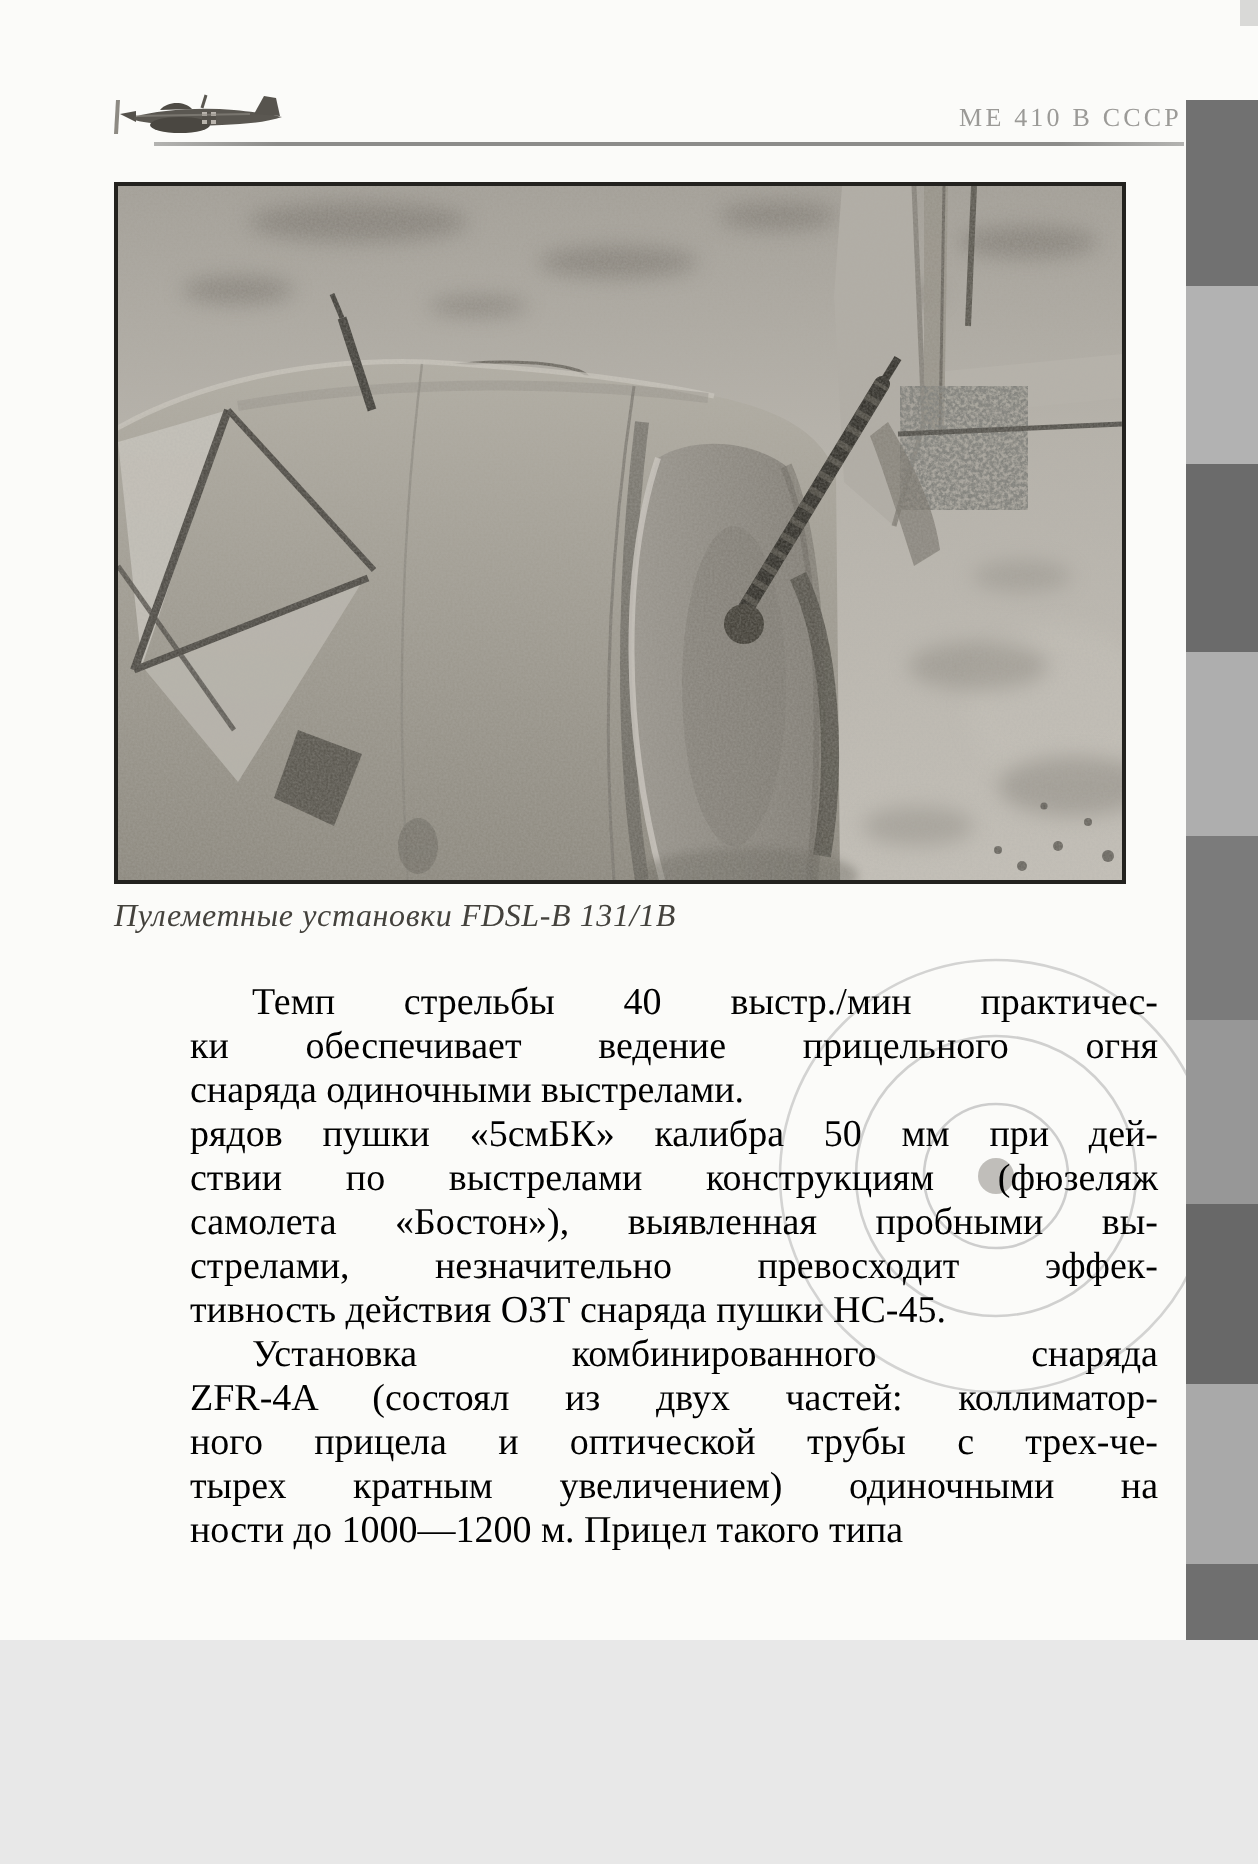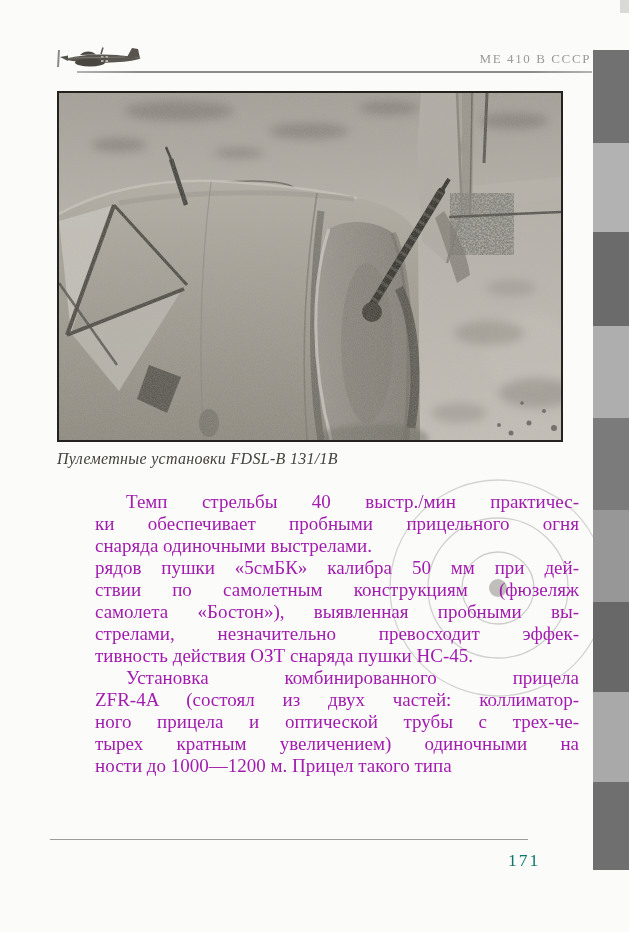--- a/index.html
+++ b/index.html
@@ -1,17 +1,17 @@
 <!DOCTYPE html>
 <html><head>
 <meta charset="utf-8">
 <style>
   html,body{margin:0;padding:0;background:#e8e8e8;}
   .page{
-    position:relative;width:629px;height:932px;margin:0 auto;
+    position:relative;width:629px;height:820px;margin:0 auto;
     background:#fbfbf9;overflow:hidden;
     font-family:"Liberation Serif",serif;
   }
   
   .plane-icon{position:absolute;left:55px;top:46px;z-index:2;}
   .header-title{
     position:absolute;top:51px;right:38px;z-index:2;
     font-size:13px;letter-spacing:1.6px;color:#9b9a97;white-space:nowrap;
   }
   .header-rule{
@@ -25,21 +25,21 @@
   }
   .photo svg{display:block;}
   
   .caption{
     position:absolute;left:57px;top:450px;z-index:2;
     font-style:italic;font-size:16px;color:#44423d;letter-spacing:.3px;white-space:nowrap;
   }
   
   .bodytext{
     position:absolute;left:95px;top:491px;width:484px;z-index:2;
-    font-size:19px;line-height:22px;color:#a21caf;
+    font-size:19px;line-height:22px;color:#000000;
   }
   .line{text-align:justify;text-align-last:justify;}
   .line.first{text-indent:31px;}
   .line.last{text-align-last:left;}
   
   .stamp{position:absolute;left:378px;top:468px;z-index:1;opacity:.6;}
   
   .footer-rule{position:absolute;left:50px;top:839px;width:478px;height:1px;background:#9c9c9c;z-index:2;}
   .page-number{
     position:absolute;left:508px;top:850px;width:60px;text-align:left;z-index:2;
@@ -191,28 +191,28 @@
     <svg width="240" height="240" viewBox="0 0 240 240">
       <circle cx="120" cy="120" r="108" fill="none" stroke="#b9b9b9" stroke-width="1.3"></circle>
       <circle cx="120" cy="120" r="70" fill="none" stroke="#b4b4b4" stroke-width="1.3"></circle>
       <circle cx="120" cy="120" r="36" fill="none" stroke="#b0b0b0" stroke-width="1.3"></circle>
       <circle cx="120" cy="120" r="9" fill="#999691"></circle>
     </svg>
   </div>
 
   <div class="bodytext">
       <div class="line first">Темп стрельбы 40 выстр./мин практичес-</div>
-      <div class="line">ки обеспечивает пробными прицельного огня</div>
+      <div class="line">ки обеспечивает ведение прицельного огня</div>
       <div class="line last">снаряда одиночными выстрелами.</div>
       <div class="line">рядов пушки «5смБК» калибра 50 мм при дей-</div>
-      <div class="line">ствии по самолетным конструкциям (фюзеляж</div>
+      <div class="line">ствии по выстрелами конструкциям (фюзеляж</div>
       <div class="line">самолета «Бостон»), выявленная пробными вы-</div>
       <div class="line">стрелами, незначительно превосходит эффек-</div>
       <div class="line last">тивность действия ОЗТ снаряда пушки НС-45.</div>
-      <div class="line first">Установка комбинированного прицела</div>
+      <div class="line first">Установка комбинированного снаряда</div>
       <div class="line">ZFR-4A (состоял из двух частей: коллиматор-</div>
       <div class="line">ного прицела и оптической трубы с трех-че-</div>
       <div class="line">тырех кратным увеличением) одиночными на</div>
       <div class="line last">ности до 1000—1200 м. Прицел такого типа</div>
     </div>
 
   <div class="footer-rule"></div>
   <div class="page-number">171</div>
 
   <div class="scan-strip">

